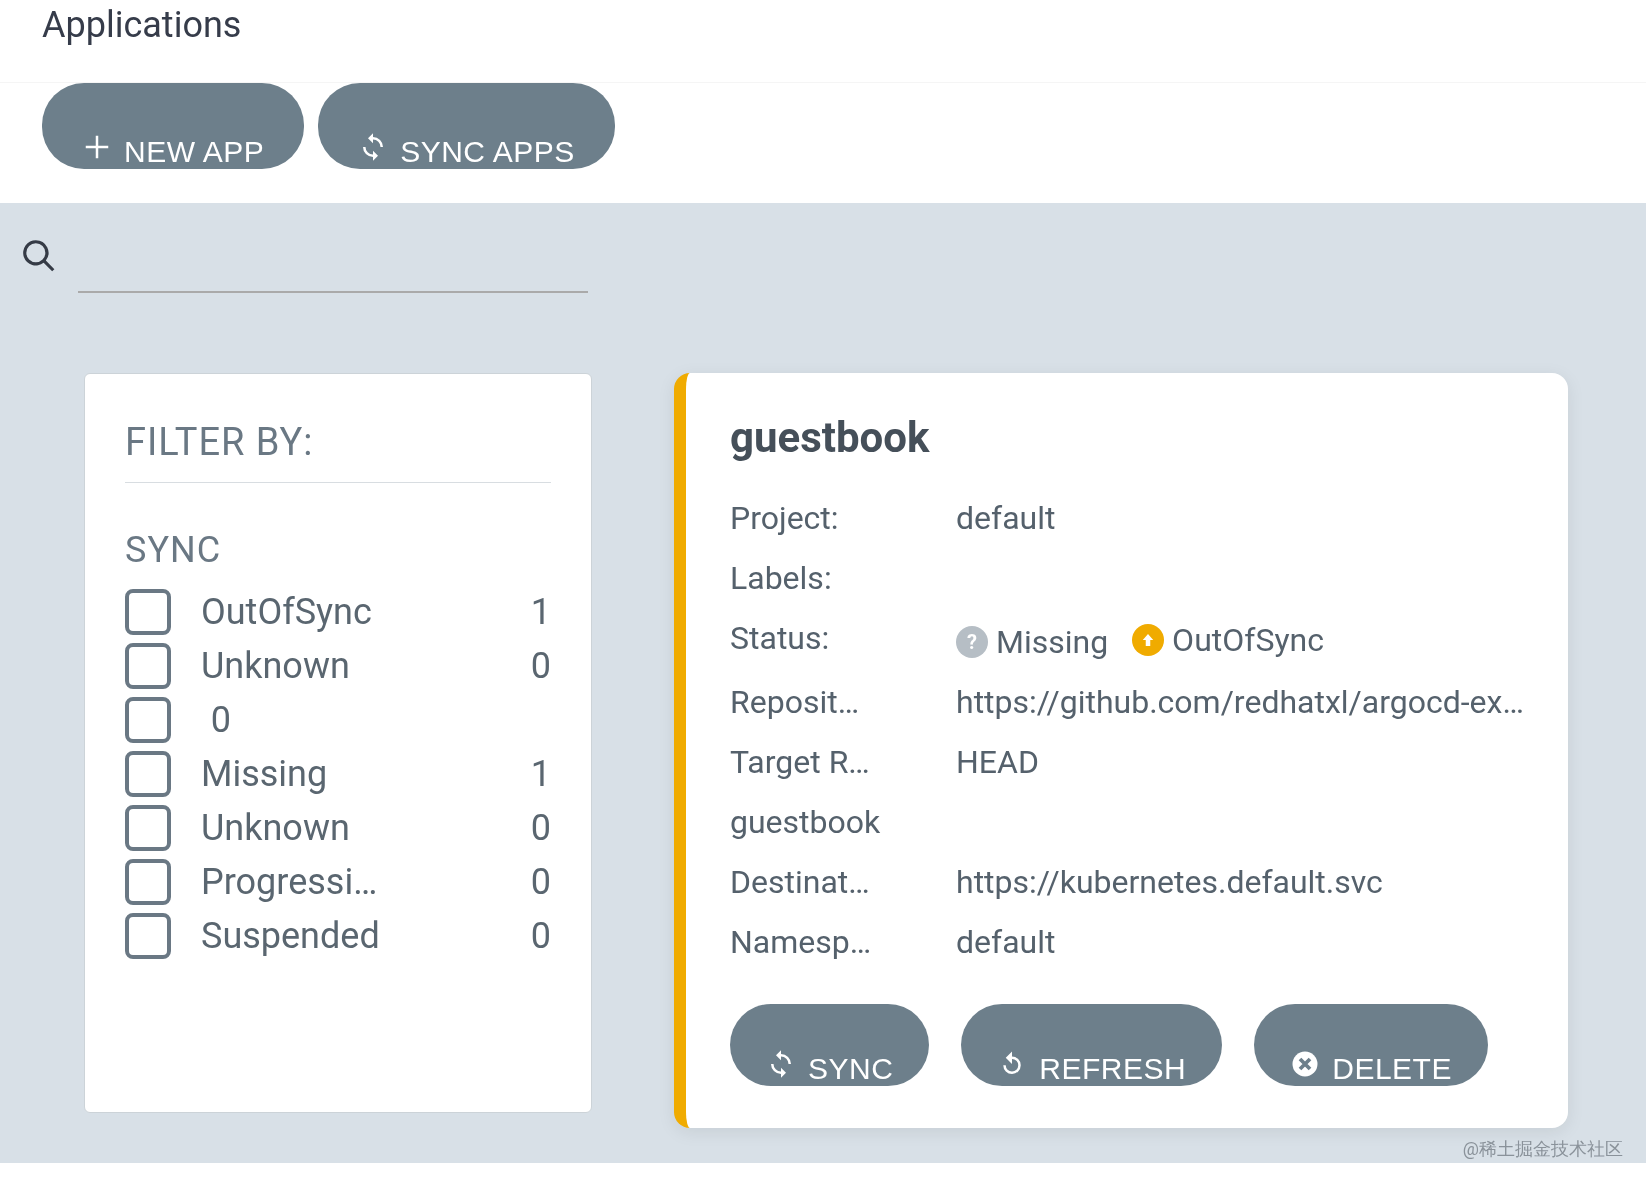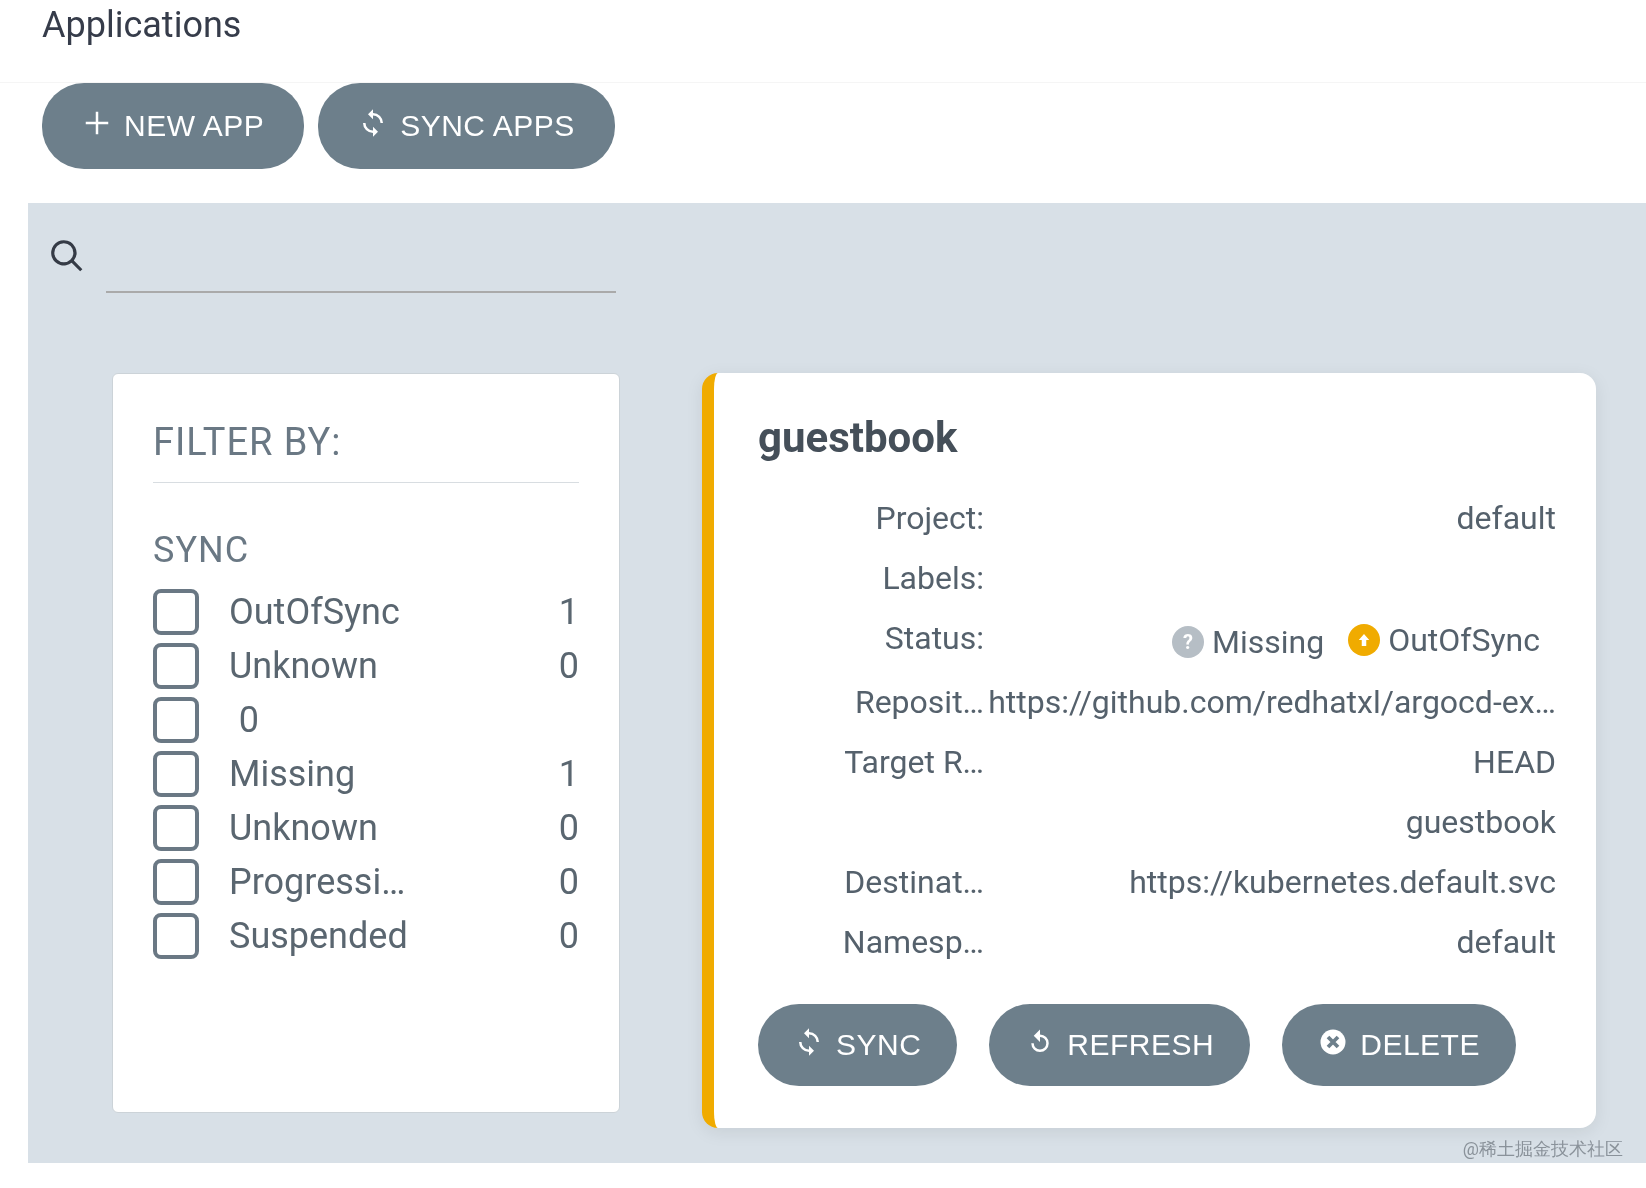--- a/index.html
+++ b/index.html
@@ -17,40 +17,39 @@
     font-weight:400;
     color:#363c4a;
     padding: 4px 0 36px 42px;
   }
   .toolbar {
     padding: 0 0 34px 42px;
     border-top:1px solid rgba(0,0,0,0.04);
   }
   .btn {
     display:inline-flex;
-    align-items:center;
+    align-items:flex-end;
     gap:12px;
     background:#6d7f8b;
     color:#fff;
     border:none;
     border-radius:42px;
     padding: 0 40px;
     height:86px;
     font-size:30px;
     font-weight:500;
     letter-spacing:0.5px;
     cursor:pointer;
     margin-right:10px;
   }
   .main-area {
     background:#d8e0e7;
     padding: 34px 0 0 0;
     min-height:960px;
     position:relative;
-    margin-left:28px;
   }
   .search-row { display:flex; align-items:flex-end; padding-left:20px; }
   .search-icon-wrap { color:#353b46; font-size:40px; padding-bottom:8px; padding-right:20px;}
   .search-line {
     width:510px; height:0; border-bottom:2px solid #aaa;
   }
 
   .columns { display:flex; align-items:flex-start; padding-left:84px; padding-top:80px; gap:82px;}
   .filter-panel {
     background:#fff;
@@ -93,21 +92,21 @@
 
   .app-card {
     background:#fff;
     border-radius:16px;
     border-left:12px solid #f0ab00;
     width:894px;
     padding:40px 40px 42px 44px;
     box-shadow:0 4px 18px rgba(0,0,0,0.08);
   }
   .app-name { font-size:42px; font-weight:700; color:#454f59; margin-bottom:26px;}
-  .kv { display:flex; font-size:32px; color:#55616c; padding:6px 0; line-height:1.5;text-align:right; }
+  .kv { display:flex; font-size:32px; color:#55616c; padding:6px 0; line-height:1.5; }
   .kv .k { width:226px; flex-shrink:0; white-space:nowrap; overflow:hidden; text-overflow:ellipsis;}
   .kv .v { flex:1; white-space:nowrap; overflow:hidden; text-overflow:ellipsis;}
   .status-badge { display:inline-flex; align-items:center; gap:8px; margin-right:16px;}
   .ic-circle {
     width:32px;height:32px;border-radius:50%;
     display:inline-flex;align-items:center;justify-content:center;
     color:#fff; font-weight:700; font-size:20px;
   }
   .ic-gray { background:#b6bec5; }
   .ic-orange { background:#f0ab00; }

